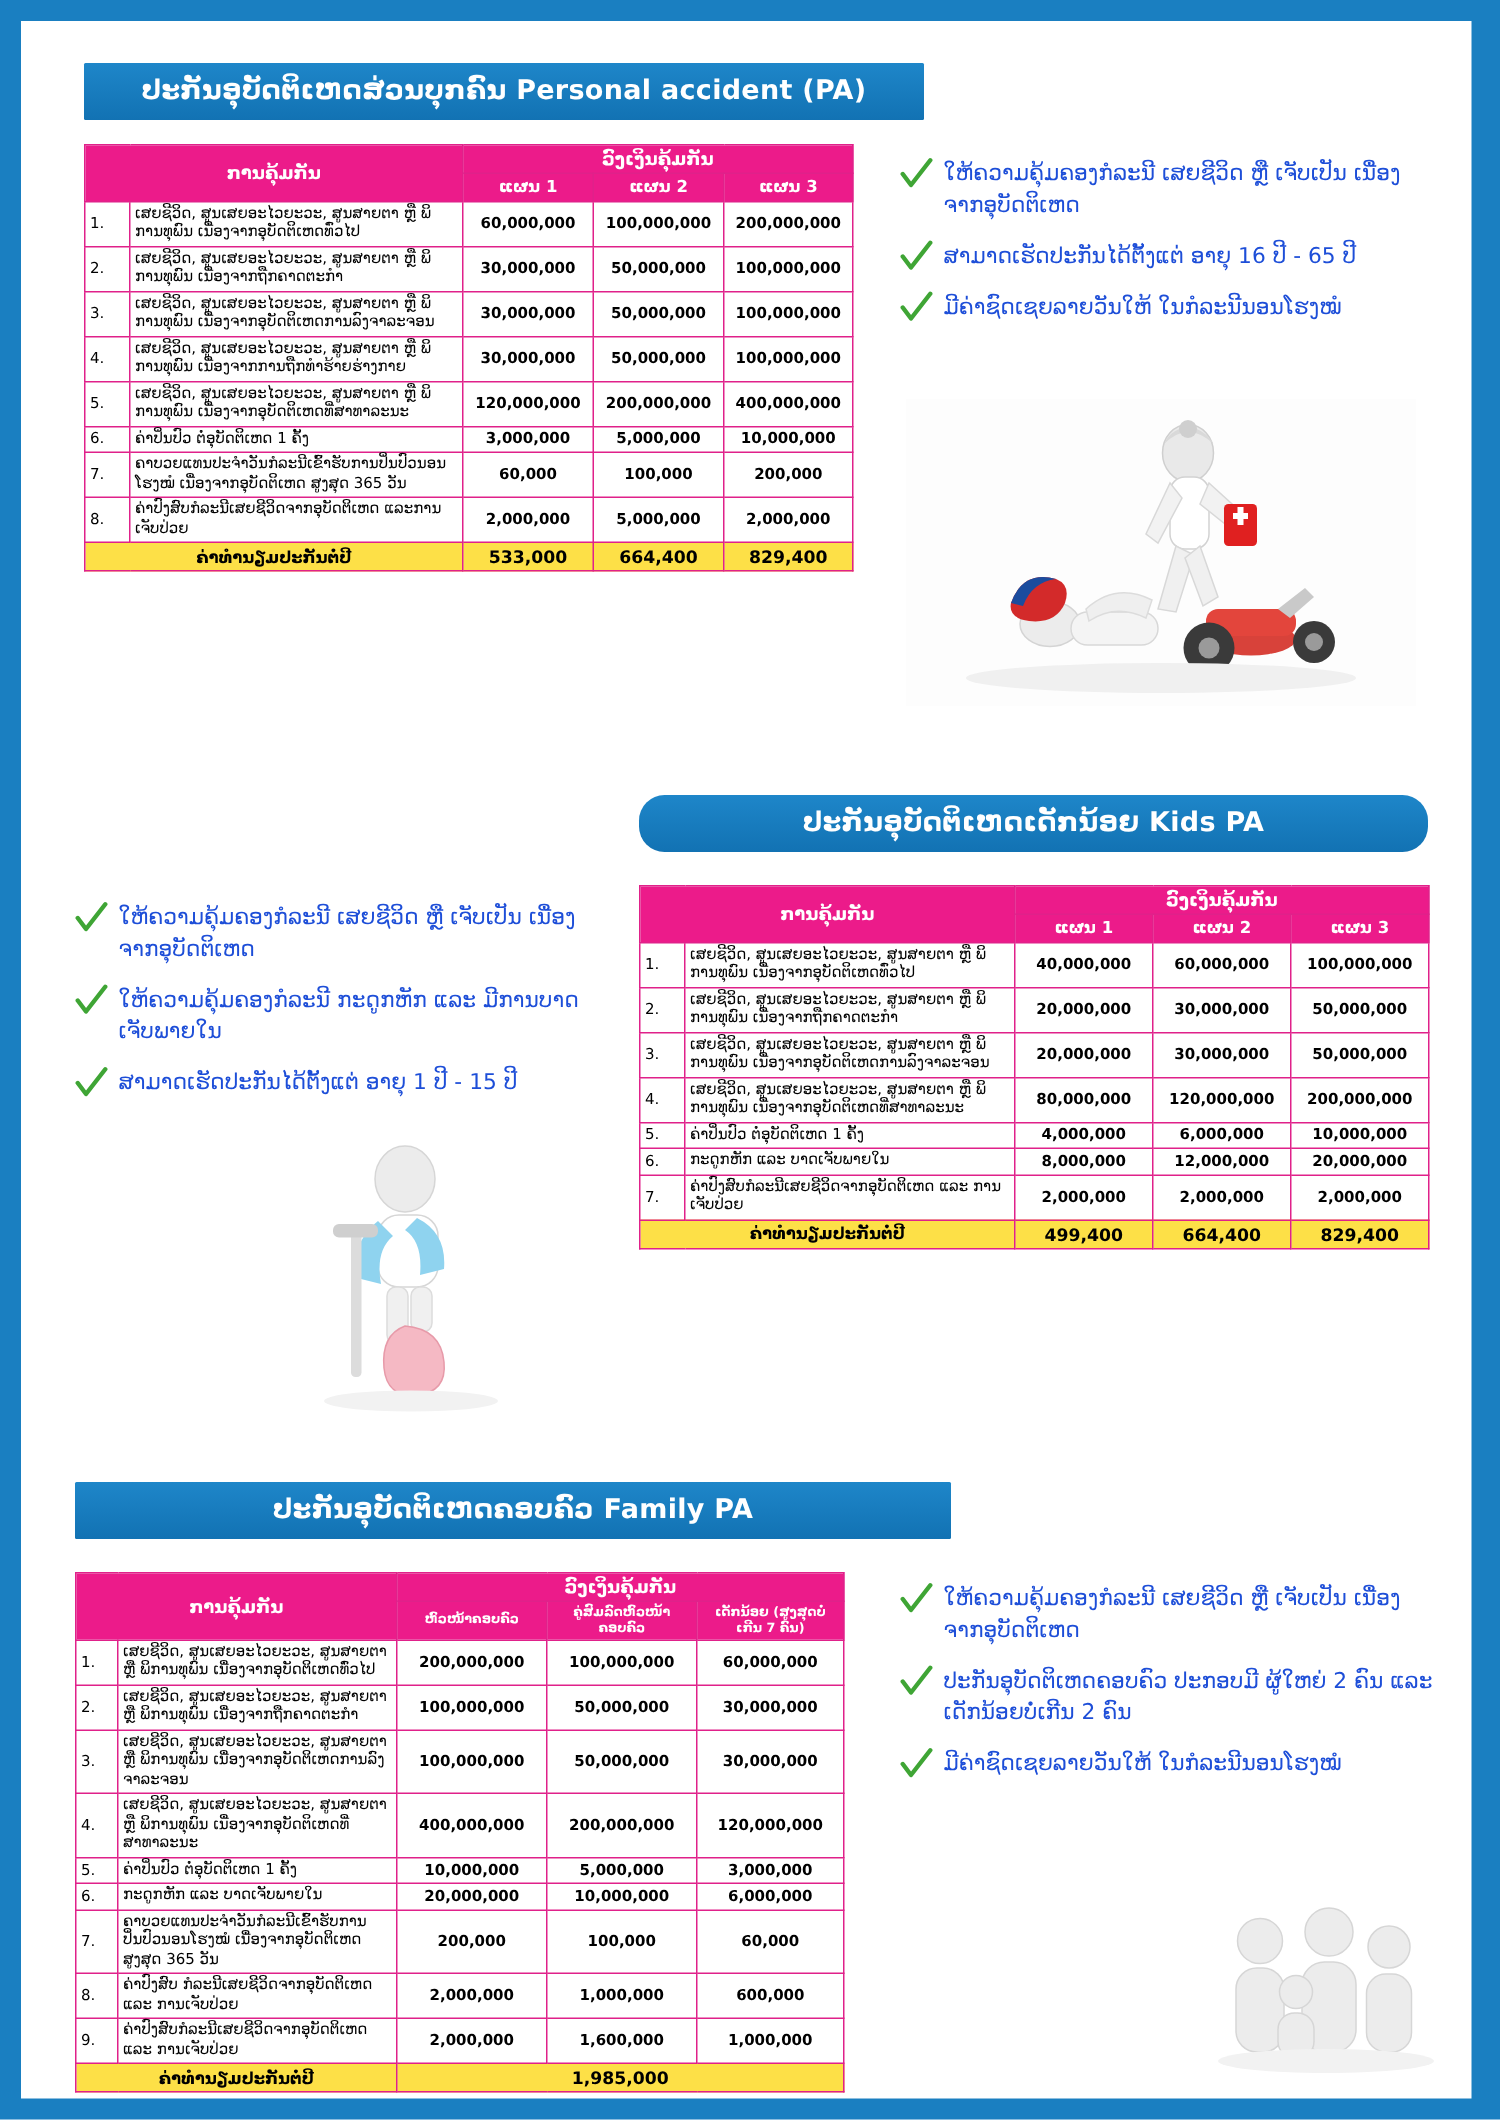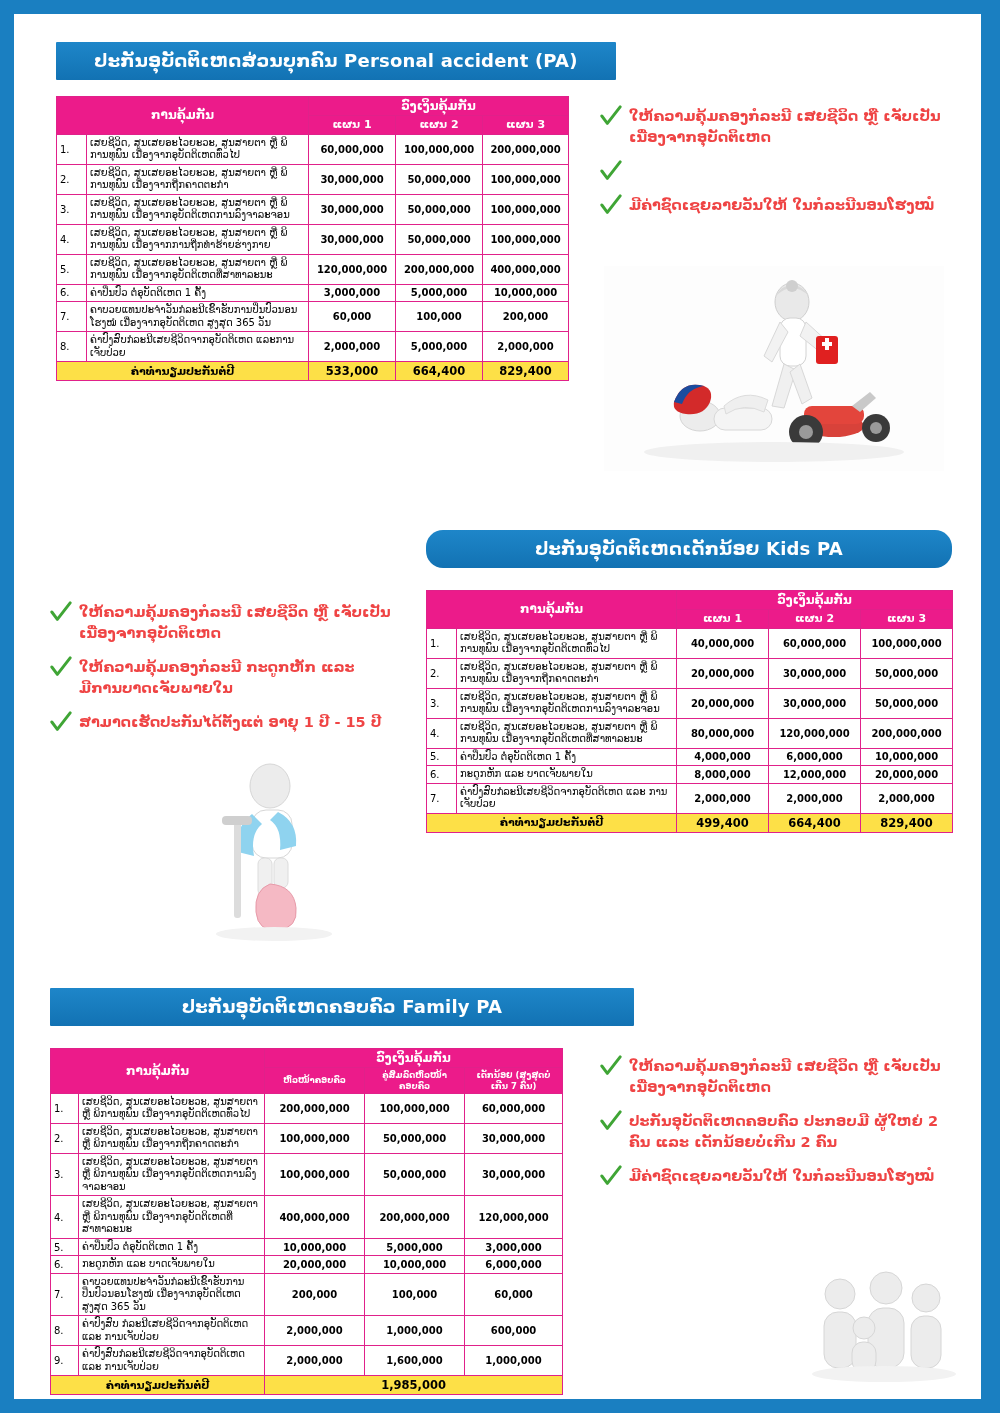--- a/index.html
+++ b/index.html
@@ -75,24 +75,24 @@
     align-items: flex-start;
     margin-bottom: 13px;
   }
   .check {
     flex: 0 0 auto;
     width: 22px; height: 22px;
     margin-right: 7px;
     margin-top: -1px;
   }
   .btext {
-    color: #ef4444;
+    color: #1d4ed8;
     font-size: 14.5px;
     line-height: 1.45;
-    font-weight: bold;
+    font-weight: normal;
   }
 
   
   .illus { position: absolute; }
   .illus svg { display: block; }
 </style>
 </head>
 <body>
 
 <div class="page">
@@ -194,20 +194,21 @@
           </svg>
       </span>
       <span class="btext">ໃຫ້ຄວາມຄຸ້ມຄອງກໍລະນີ ເສຍຊີວິດ ຫຼື ເຈັບເປັນ ເນື່ອງຈາກອຸບັດຕິເຫດ</span>
     </div>
     <div class="bullet">
       <span class="check">
         <svg viewBox="0 0 24 24" width="22" height="22">
             <path d="M2 12 L8 20 L22 2" fill="none" stroke="#3fa535" stroke-width="3.2" stroke-linecap="round" stroke-linejoin="round"></path>
           </svg>
       </span>
+      <span class="btext">ສາມາດເຮັດປະກັນໄດ້ຕັ້ງແຕ່ ອາຍຸ 16 ປີ - 65 ປີ</span>
     </div>
     <div class="bullet">
       <span class="check">
         <svg viewBox="0 0 24 24" width="22" height="22">
             <path d="M2 12 L8 20 L22 2" fill="none" stroke="#3fa535" stroke-width="3.2" stroke-linecap="round" stroke-linejoin="round"></path>
           </svg>
       </span>
       <span class="btext">ມີຄ່າຊົດເຊຍລາຍວັນໃຫ້ ໃນກໍລະນີນອນໂຮງໝໍ</span>
     </div>
   </div>

